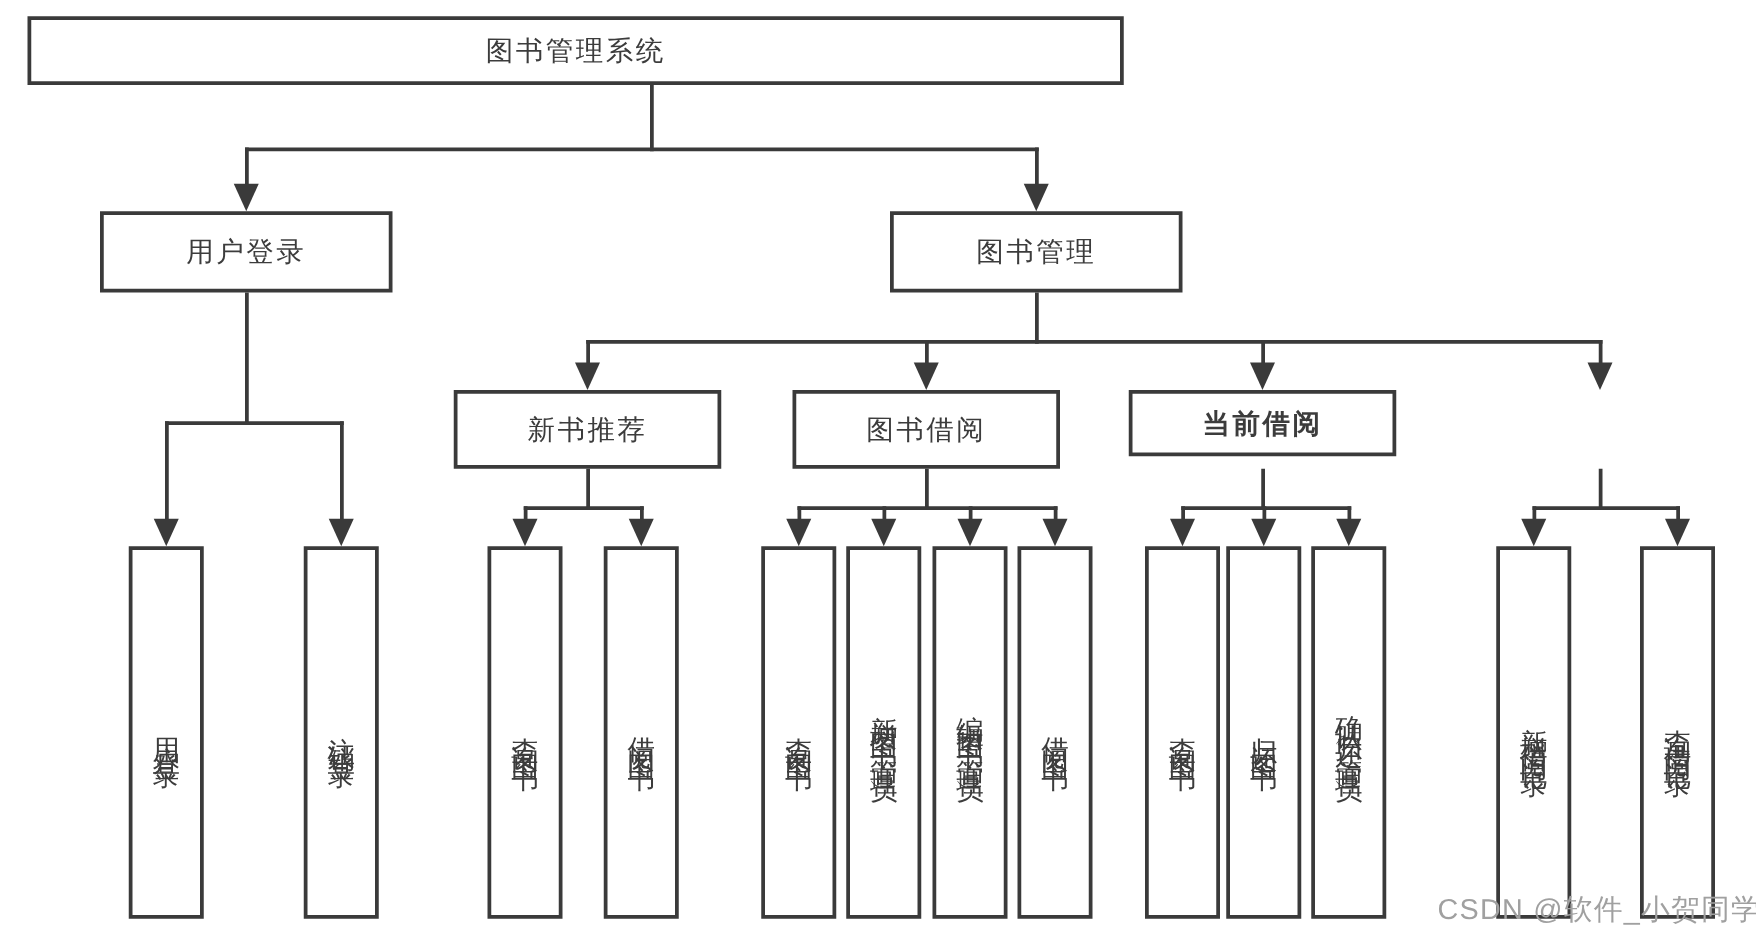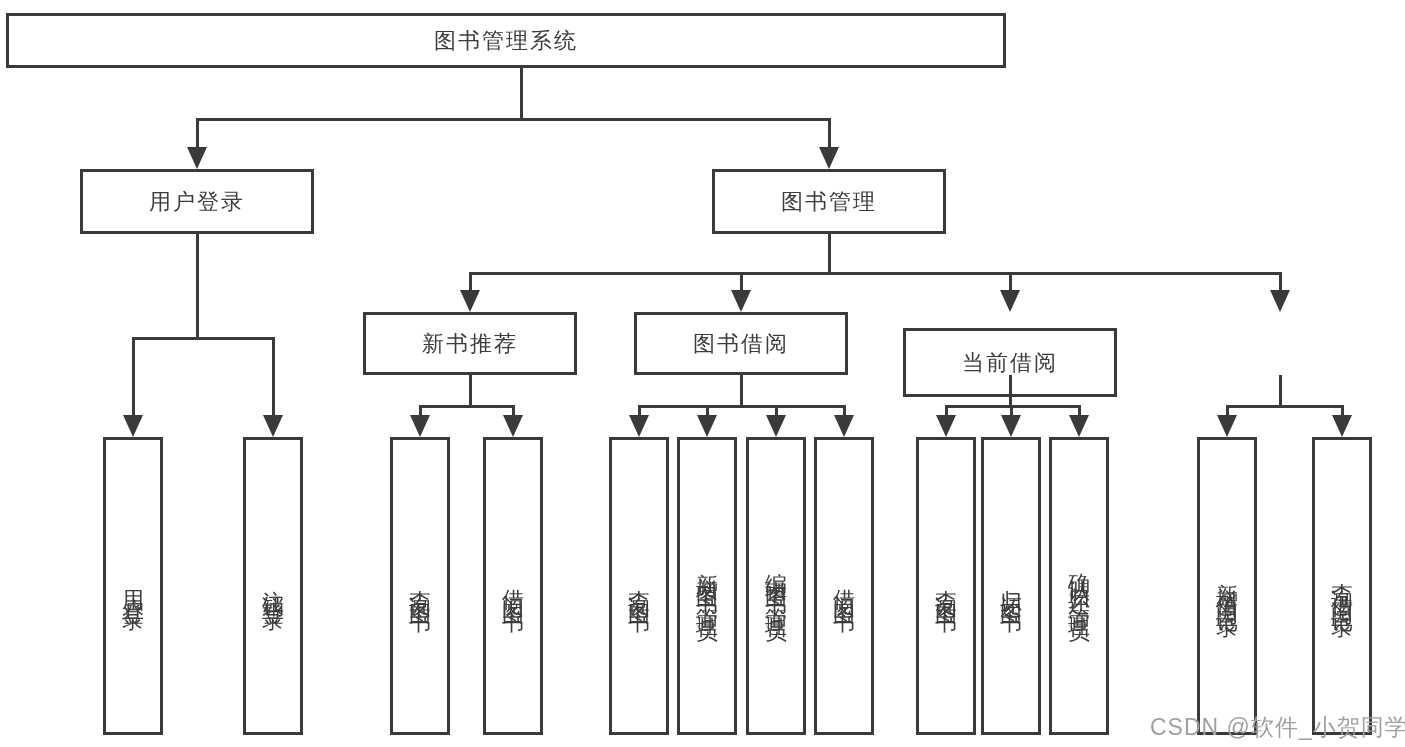--- a/index.html
+++ b/index.html
@@ -56,28 +56,28 @@
     letter-spacing: 1px;
     z-index: 5;
     white-space: nowrap;
   }
 </style>
 </head>
 <body>
 
 <div id="stage">
 
-  <div class="box" style="left:6px; top:13px; width:1000px; height:55px;font-family:Liberation Mono, monospace;">图书管理系统</div>
+  <div class="box" style="left:22px; top:13px; width:877px; height:55px;font-family:Liberation Mono, monospace;">图书管理系统</div>
 
   <div class="box" style="left:80px; top:169px; width:234px; height:65px;">用户登录</div>
   <div class="box" style="left:712px; top:169px; width:234px; height:65px;">图书管理</div>
 
   <div class="box" style="left:363px; top:312px; width:214px; height:63px;">新书推荐</div>
   <div class="box" style="left:634px; top:312px; width:214px; height:63px;">图书借阅</div>
-  <div class="box" style="left:903px; top:328px; width:214px; height:69px;">当前借阅</div>
+  <div class="box" style="left:903px; top:312px; width:214px; height:53px;font-weight:bold;">当前借阅</div>
 
   <div class="box vbox" style="left:103px; top:437px; width:60px; height:298px;">用户登录</div>
   <div class="box vbox" style="left:243px; top:437px; width:60px; height:298px;">注销登录</div>
 
   <div class="box vbox" style="left:390px; top:437px; width:60px; height:298px;">查询图书</div>
   <div class="box vbox" style="left:483px; top:437px; width:60px; height:298px;">借阅图书</div>
 
   <div class="box vbox" style="left:609px; top:437px; width:60px; height:298px;">查询图书</div>
   <div class="box vbox" style="left:677px; top:437px; width:60px; height:298px;">新增图书（管理员）</div>
   <div class="box vbox" style="left:746px; top:437px; width:60px; height:298px;">编辑图书（管理员）</div>

